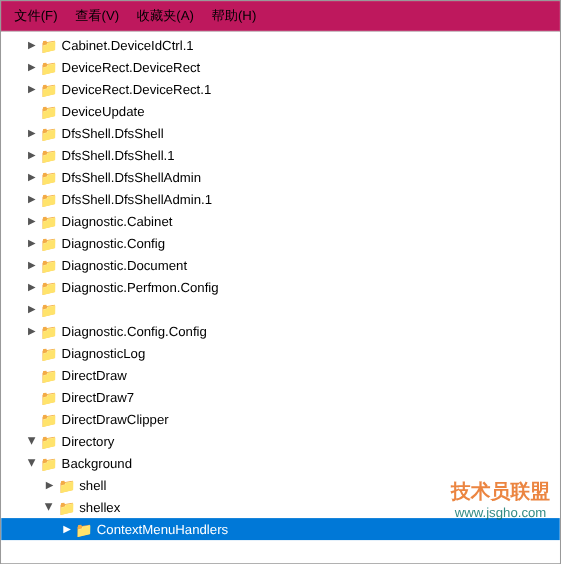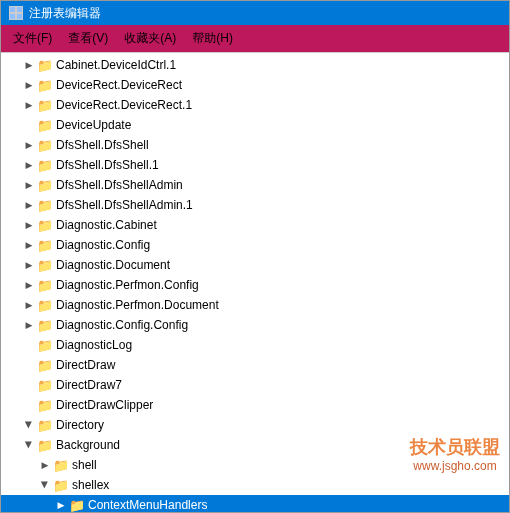--- a/index.html
+++ b/index.html
@@ -129,42 +129,31 @@
       pointer-events: none;
     }
     .watermark-top {
       color: #e87020;
       font-size: 18px;
       font-weight: bold;
       font-family: 'SimHei', 'Microsoft YaHei', sans-serif;
       text-align: center;
     }
     .watermark-bottom {
-      color: #c2410c;
+      color: #0f766e;
       font-size: 12px;
       font-family: Arial, sans-serif;
       text-align: center;
     }
   </style>
 </head>
 <body>
 
 <div class="window">
 
-  <div class="title-bar">
-    <span class="title-bar-icon">
-      <svg width="14" height="14" viewBox="0 0 14 14">
-        <rect x="1" y="1" width="5" height="5" fill="#90c0ff"></rect>
-        <rect x="8" y="1" width="5" height="5" fill="#90c0ff"></rect>
-        <rect x="1" y="8" width="5" height="5" fill="#90c0ff"></rect>
-        <rect x="8" y="8" width="5" height="5" fill="#90c0ff"></rect>
-      </svg>
-    </span>
-    <span>注册表编辑器</span>
-  </div>
 
   <div class="menu-bar">
     <span class="menu-item">文件(F)</span>
     <span class="menu-item">查看(V)</span>
     <span class="menu-item">收藏夹(A)</span>
     <span class="menu-item">帮助(H)</span>
   </div>
 
   <div class="content">
     <div class="tree-pane">
@@ -238,21 +227,20 @@
       <div class="tree-item">
         <span class="indent1"></span>
         <span class="expander">▶</span>
         <span class="folder-icon">📁</span>
         <span class="item-label">Diagnostic.Perfmon.Config</span>
       </div>
       <div class="tree-item">
         <span class="indent1"></span>
         <span class="expander">▶</span>
         <span class="folder-icon">📁</span>
-        <span class="item-label">Diagnostic.Perfmon.Document</span>
       </div>
       <div class="tree-item">
         <span class="indent1"></span>
         <span class="expander">▶</span>
         <span class="folder-icon">📁</span>
         <span class="item-label">Diagnostic.Config.Config</span>
       </div>
       <div class="tree-item">
         <span class="indent1"></span>
         <span class="expander empty">▶</span>

